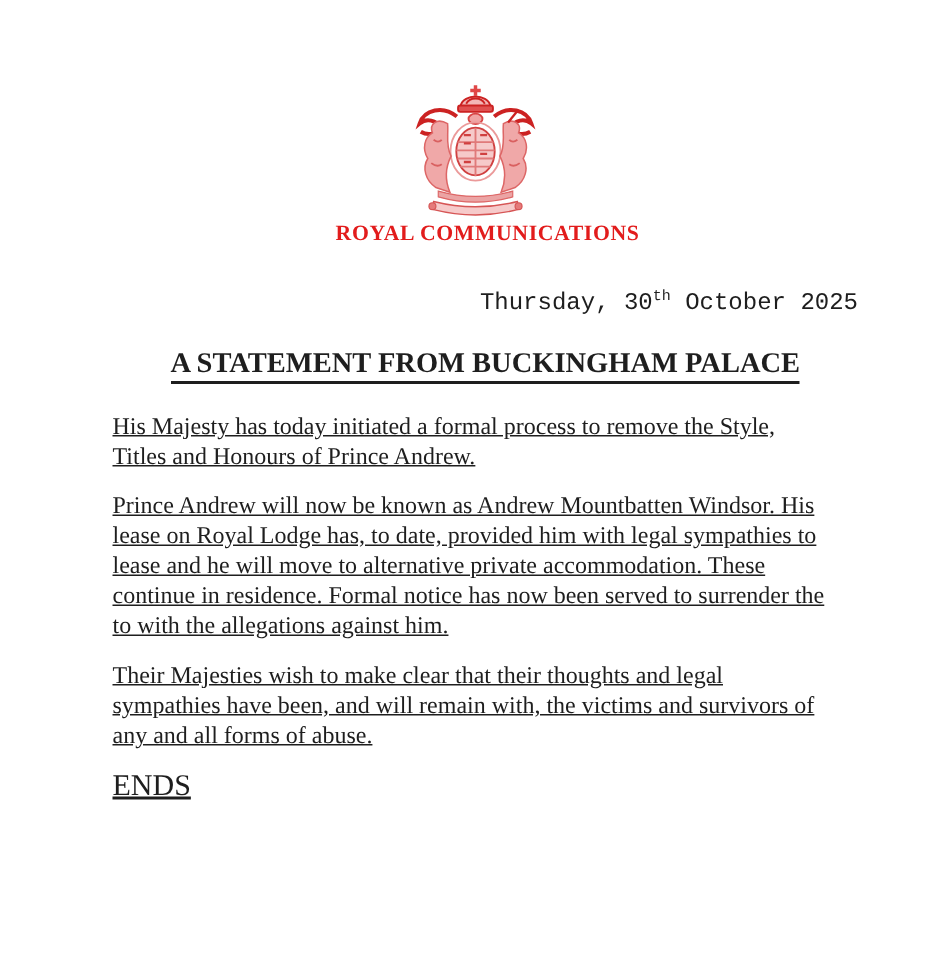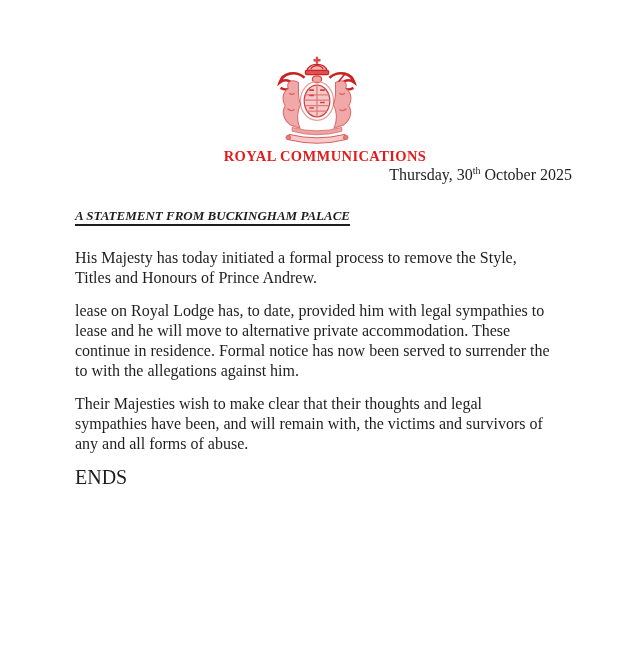--- a/index.html
+++ b/index.html
@@ -28,45 +28,47 @@
   .org-name {
     margin-top: 2px;
     text-align: center;
     font-weight: bold;
     font-size: 14.5px;
     letter-spacing: 0.4px;
     line-height: 17px;
     padding-left: 16px;
   }
   .date-line {
-    margin-top: 0;
+    margin-top: 27px;
     text-align: right;
     font-size: 16px;
     line-height: 20px;
+    font-family: Liberation Mono, monospace;
   }
   .date-line sup {
     font-size: 10px;
     line-height: 0;
     vertical-align: super;
   }
   .headline {
     margin-top: 21px;
-    font-size: 13px;
+    text-align: center;
+    font-size: 19px;
     font-weight: bold;
     line-height: 20px;
-    font-style: italic;
   }
   .headline .underlined {
     border-bottom: 2px solid #1e1e1e;
     padding-bottom: 1px;
   }
   .body-text {
     margin-top: 22px;
     font-size: 16px;
     line-height: 20px;
+    text-decoration: underline;
   }
   .paragraph { margin: 0 0 13px 0; }
   .paragraph .line { white-space: nowrap; }
   .ends-line {
     margin-top: 0;
     font-size: 20px;
     line-height: 20px;
   }
 </style>
 </head>
@@ -124,20 +126,21 @@
     <div class="headline">
       <span class="underlined">A STATEMENT FROM BUCKINGHAM PALACE</span>
     </div>
 
     <div class="body-text">
       <div class="paragraph">
           <div class="line">His Majesty has today initiated a formal process to remove the Style,</div>
           <div class="line">Titles and Honours of Prince Andrew.</div>
         </div>
       <div class="paragraph">
+          <div class="line">Prince Andrew will now be known as Andrew Mountbatten Windsor. His</div>
           <div class="line">lease on Royal Lodge has, to date, provided him with legal sympathies to</div>
           <div class="line">lease and he will move to alternative private accommodation. These</div>
           <div class="line">continue in residence. Formal notice has now been served to surrender the</div>
           <div class="line">to with the allegations against him.</div>
         </div>
       <div class="paragraph">
           <div class="line">Their Majesties wish to make clear that their thoughts and legal</div>
           <div class="line">sympathies have been, and will remain with, the victims and survivors of</div>
           <div class="line">any and all forms of abuse.</div>
         </div>

